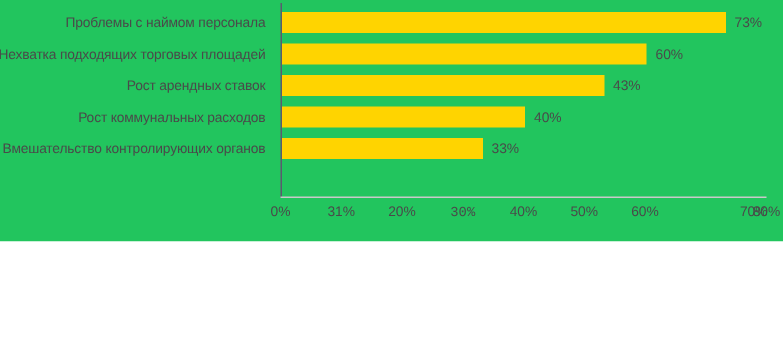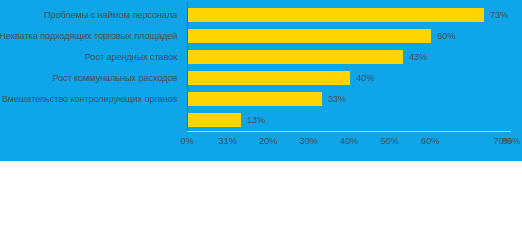--- a/index.html
+++ b/index.html
@@ -7,21 +7,21 @@
     padding: 0;
     background: #ffffff;
   }
   body {
     font-family: "Liberation Sans", sans-serif;
   }
   #chart-root {
     position: relative;
     width: 522px;
     height: 161px;
-    background: #0ea5e9;
+    background: #22c55e;
     overflow: hidden;
   }
 
   
   .cat-labels {
     position: absolute;
     left: 0;
     top: 0;
     width: 182px;
     height: 132px;
@@ -143,32 +143,28 @@
         <div class="bar-value">43%</div>
       </div>
       <div class="bar-row">
         <div class="bar" style="width: 162px; background: rgb(255, 212, 0);"></div>
         <div class="bar-value">40%</div>
       </div>
       <div class="bar-row">
         <div class="bar" style="width: 133.65px; background: rgb(255, 212, 0);"></div>
         <div class="bar-value">33%</div>
       </div>
-      <div class="bar-row">
-        <div class="bar" style="width: 52.65px; background: rgb(255, 212, 0);"></div>
-        <div class="bar-value">13%</div>
-      </div>
     </div>
   </div>
 
   <div class="xticks">
       <div class="xtick" style="left: 0px;">0%</div>
       <div class="xtick" style="left: 40.5px;">31%</div>
       <div class="xtick" style="left: 81px;">20%</div>
-      <div class="xtick" style="left: 121.5px;">30%</div>
+      <div class="xtick" style="left: 121.5px; font-family: Liberation Mono, monospace;">30%</div>
       <div class="xtick" style="left: 162px;">40%</div>
       <div class="xtick" style="left: 202.5px;">50%</div>
       <div class="xtick" style="left: 243px;">60%</div>
       <div class="xtick" style="left: 283.5px; margin-left: 32px;">70%</div>
       <div class="xtick" style="left: 324px;">80%</div>
     </div>
 
 </div>
 
 </body></html>

